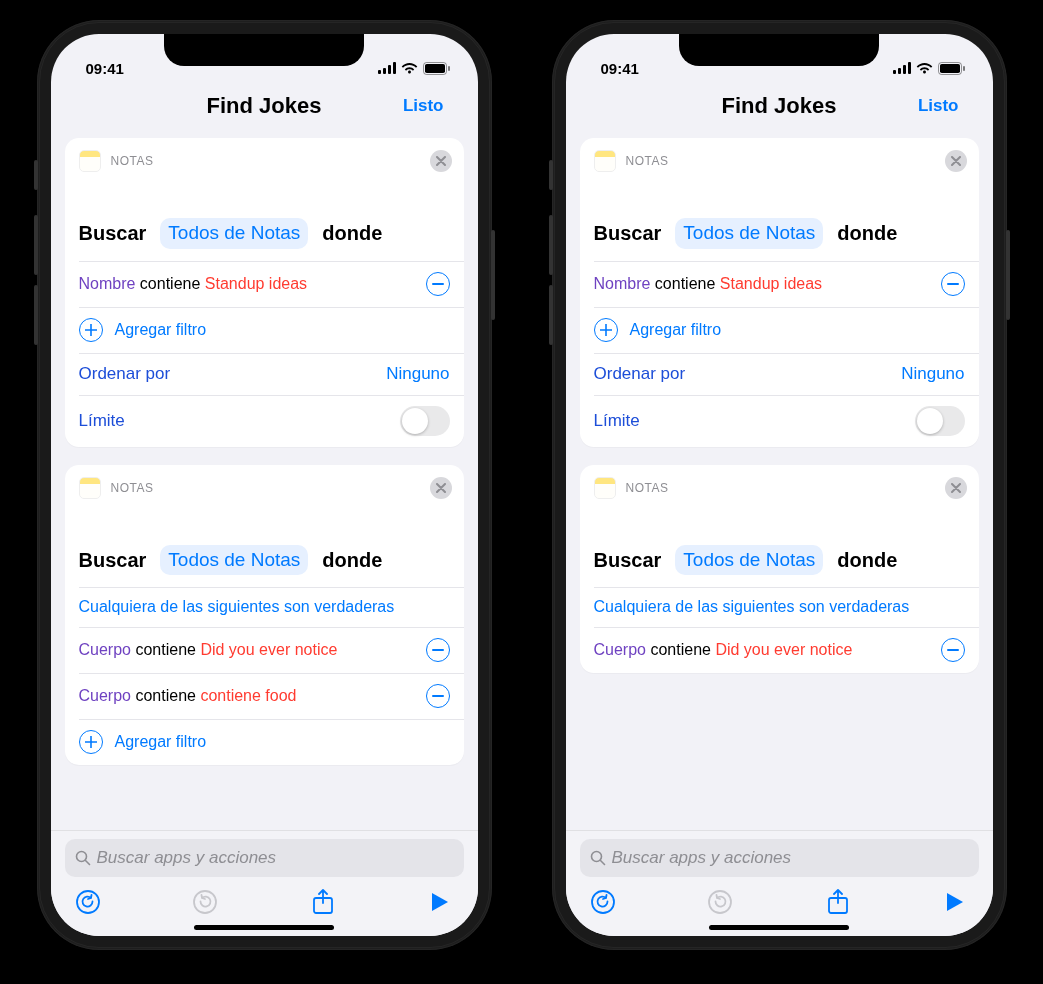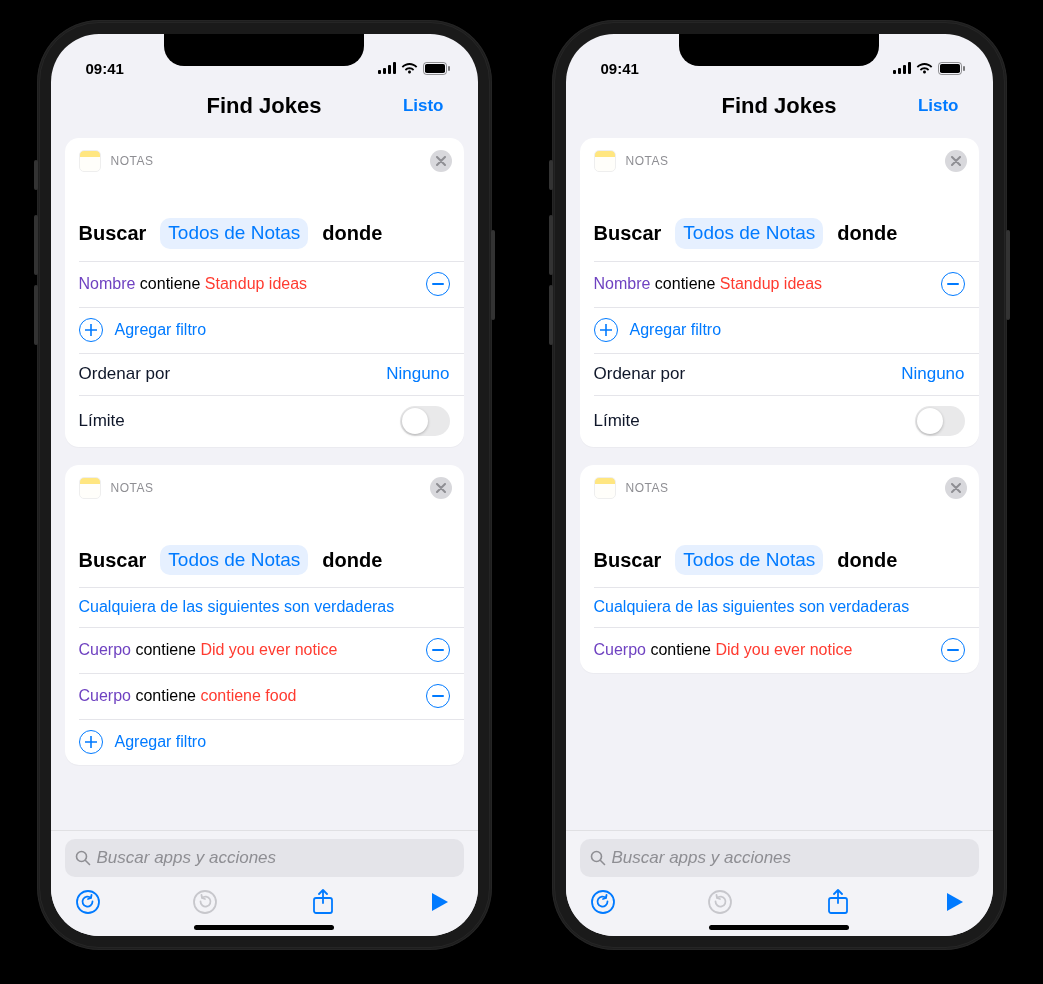--- a/index.html
+++ b/index.html
@@ -146,21 +146,21 @@
     border-radius: 12px;
     display: flex; align-items: center; justify-content: center;
   }
   .add-btn-circle {
     width: 24px; height: 24px;
     border: 1.5px solid #007aff;
     border-radius: 12px;
     display: flex; align-items: center; justify-content: center;
     margin-right: 12px;
   }
-  .row-label { color: #0f172a; }
+  .row-label { color: #1d4ed8; }
   .row-value { margin-left: auto; color: #007aff; font-size:17px;}
   .switch {
     margin-left: auto;
     width: 50px; height: 30px;
     background: #e9e9ea;
     border-radius: 15px;
     position: relative;
   }
   .switch::after {
     content:''; position: absolute;

